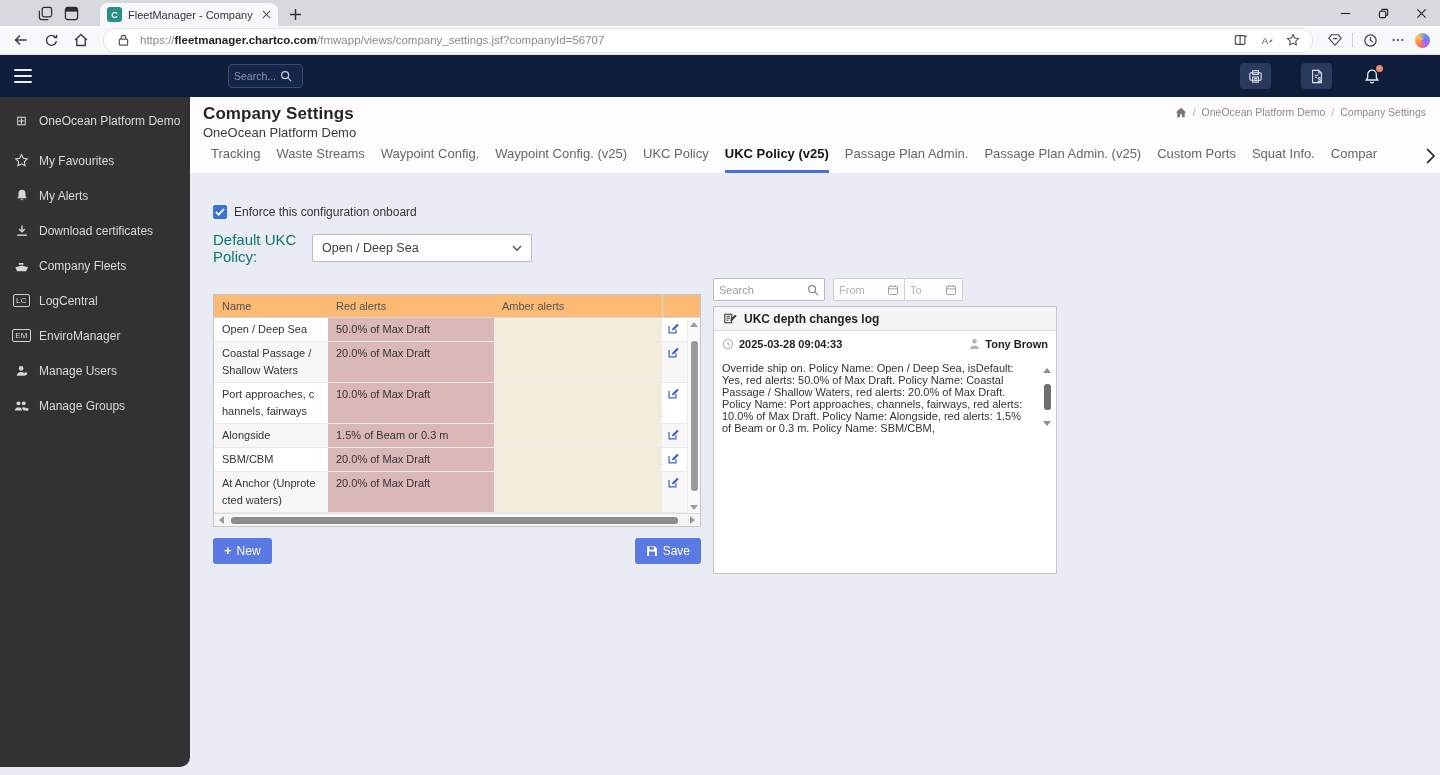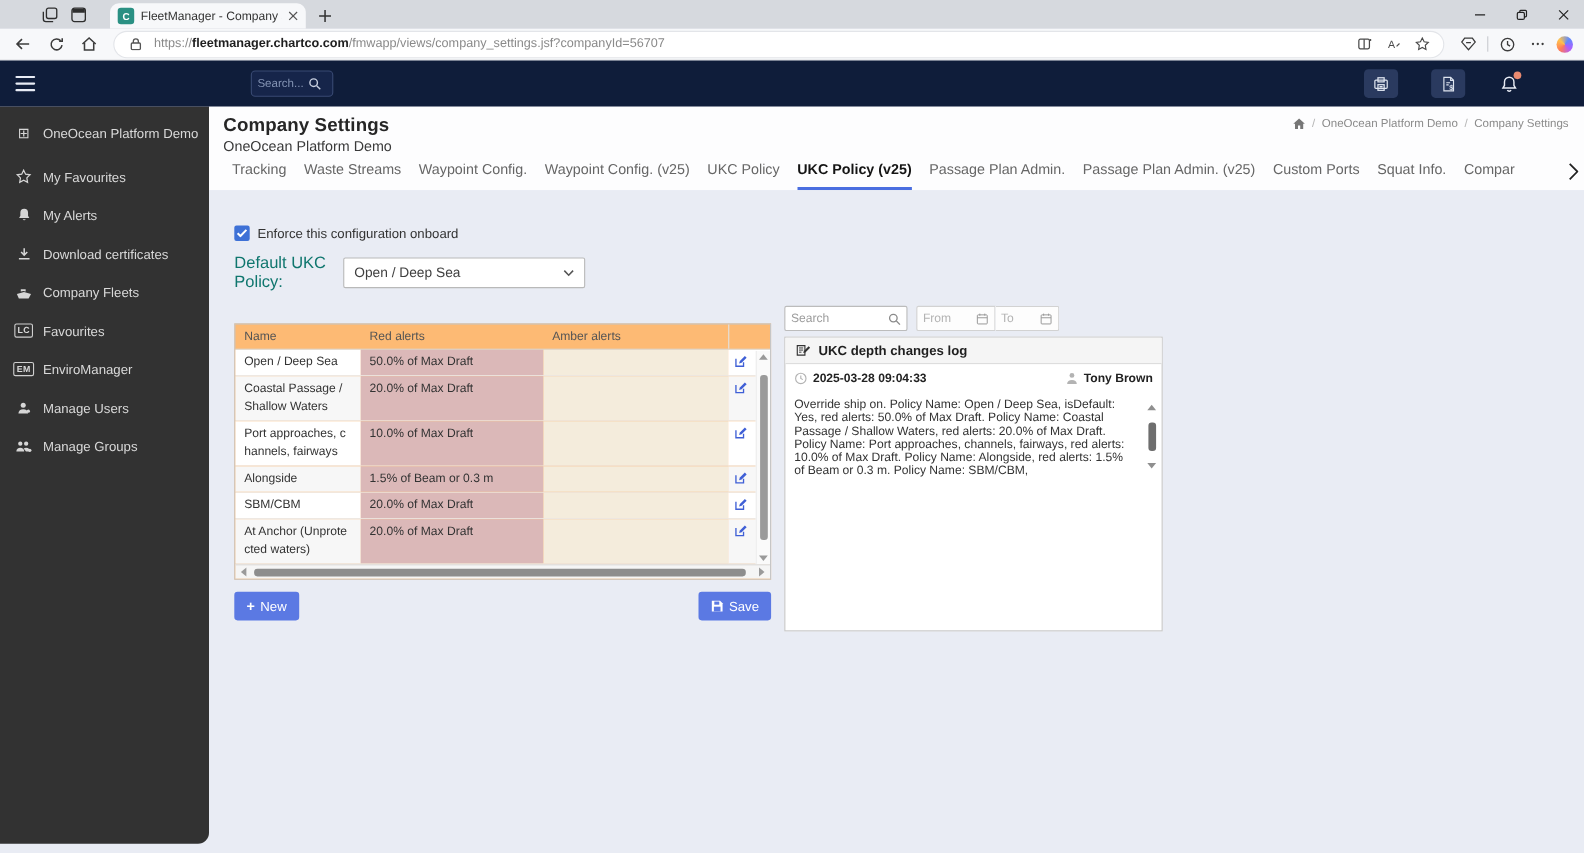--- a/index.html
+++ b/index.html
@@ -40,21 +40,21 @@
   .appbar-btn{width:31px;height:26px;background:#2a3a5f;border-radius:4px;display:flex;align-items:center;justify-content:center;color:#dfe5f0}
   .bell-wrap{position:relative;width:20px;height:24px;display:flex;align-items:center;justify-content:center;color:#e8ecf5}
   .bell-dot{position:absolute;top:1px;right:-1px;width:7px;height:7px;border-radius:50%;background:#e98a70}
 
   
   .layout{display:flex;height:678px;position:relative}
   .sidebar{width:190px;height:670px;background:#323232;border-radius:0 0 10px 0;padding-top:6px;flex:0 0 auto}
   .side-item{height:35px;display:flex;align-items:center;padding-left:13px;gap:9px;color:#d9d9d9;font-size:12px;cursor:pointer}
   .side-item:first-child{margin-bottom:5px}
   .side-ico{width:17px;display:flex;align-items:center;justify-content:center;color:#d6d6d6;font-size:13px}
-  .badge-box{display:inline-block;border:1px solid #cfcfcf;border-radius:2px;font-size:8px;font-weight:bold;color:#d9d9d9;padding:1px 2px;letter-spacing:.3px}
+  .badge-box{display:inline-block;border:1px solid #cfcfcf;border-radius:2px;font-size:8px;font-weight:normal;color:#d9d9d9;padding:1px 2px;letter-spacing:.3px}
 
   .main{flex:1;display:flex;flex-direction:column;min-width:0}
 
   
   .page-head{background:#fdfdfe;height:76px;position:relative;padding:7px 0 0 13px}
   .page-title{font-size:17px;font-weight:bold;color:#262626;letter-spacing:.1px}
   .page-subtitle{font-size:13px;color:#3a3a3a;margin-top:1px}
   .breadcrumb{position:absolute;top:9px;right:14px;display:flex;align-items:center;gap:6px;font-size:10.5px;color:#8b8b8b}
   .crumb+.crumb::before{content:"/";margin-right:6px;color:#b5b5b5}
   .tabsrow{position:absolute;left:21px;right:0;bottom:0;display:flex;gap:16px;white-space:nowrap;overflow:hidden}
@@ -333,21 +333,21 @@
               <path d="M1.5 8.5l2 4.5h10l2.5-4.5-7.2-2z"></path>
               <path d="M5.5 6V3.5h5V6l-2.4-.7z"></path>
             </svg>
         </span>
         <span>Company Fleets</span>
       </div>
       <div class="side-item">
         <span class="side-ico">
             <span class="badge-box">LC</span>
           </span>
-        <span>Favourites</span>
+        <span>LogCentral</span>
       </div>
       <div class="side-item">
         <span class="side-ico">
             <span class="badge-box">EM</span>
           </span>
         <span>EnviroManager</span>
       </div>
       <div class="side-item">
         <span class="side-ico">
           <svg width="14" height="14" viewBox="0 0 16 16" fill="#d6d6d6">

